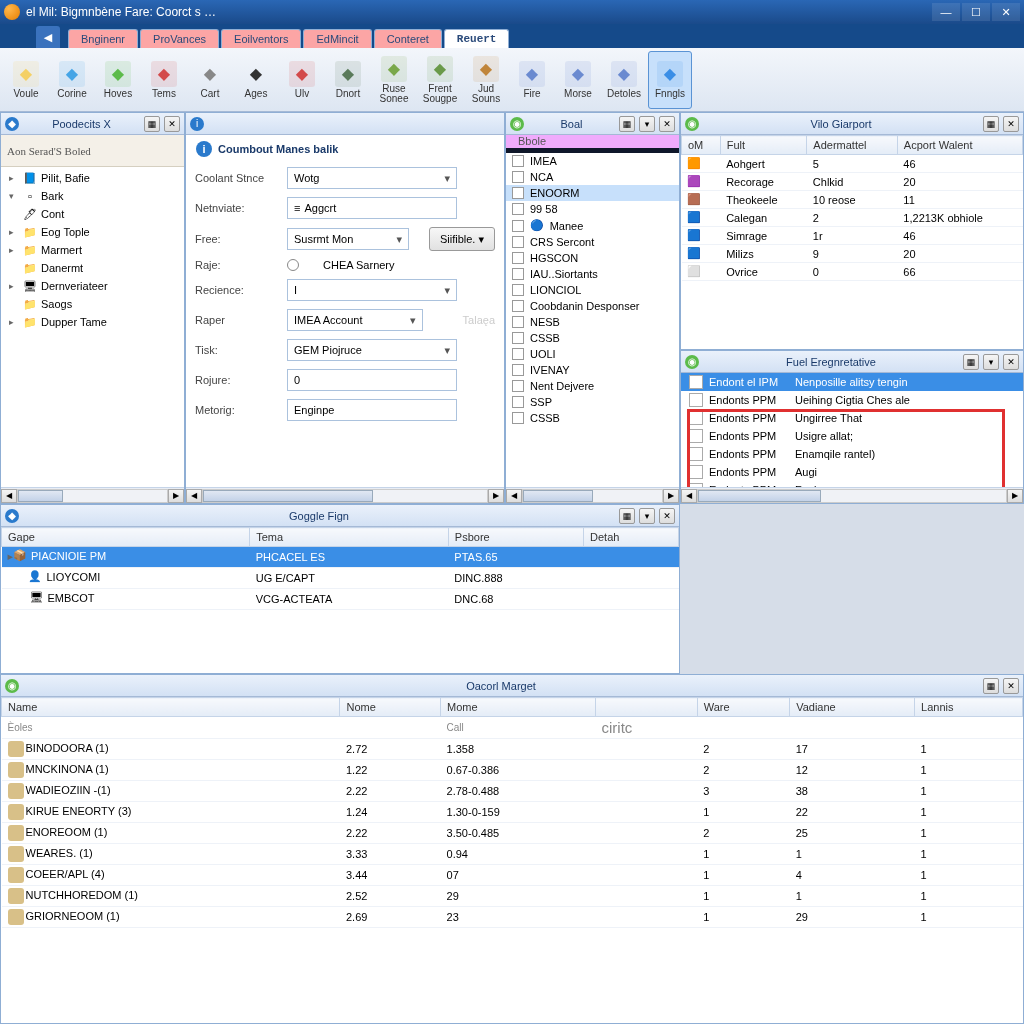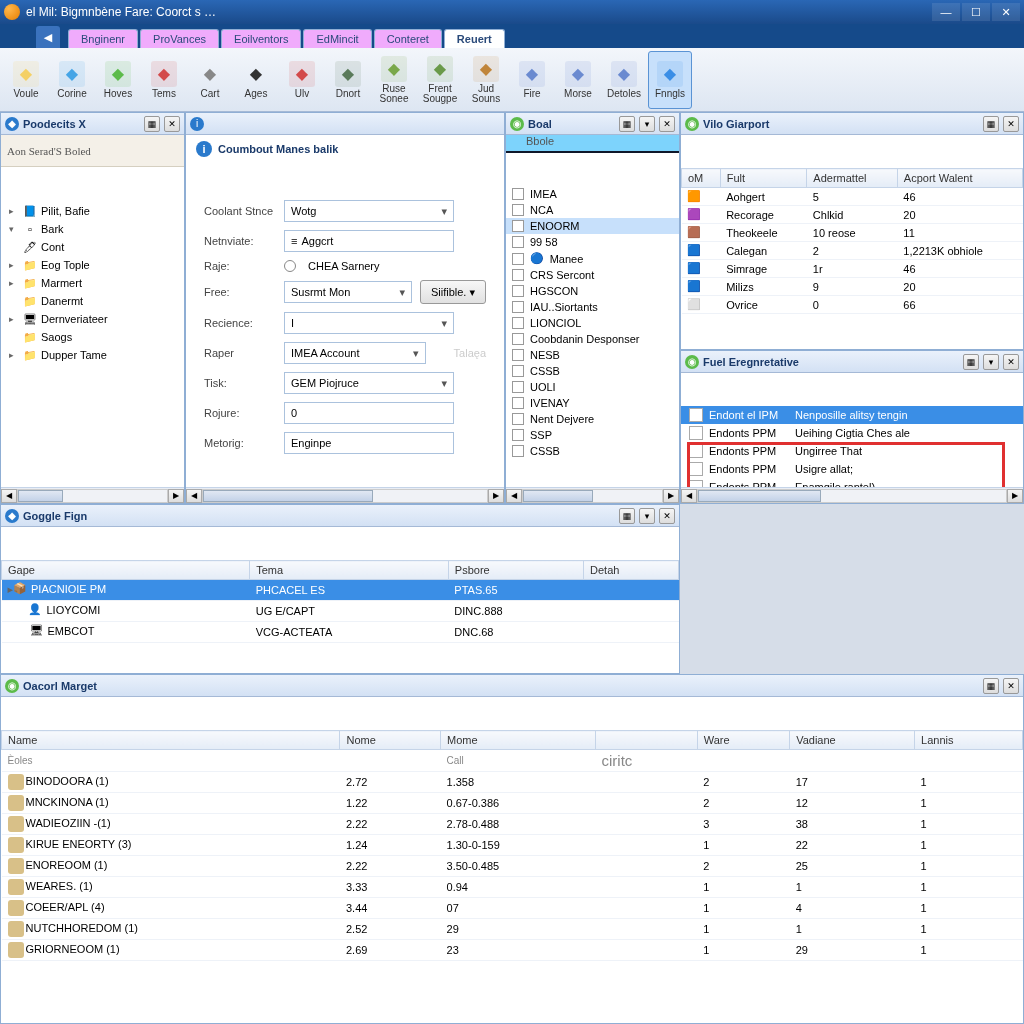--- a/index.html
+++ b/index.html
@@ -8,59 +8,59 @@
 
 .title-bar { height: 24px; background: linear-gradient(#2a67b5, #1a4a8a); color: #fff; display: flex; align-items: center; padding: 0 4px; }
 .title-bar .app-icon { width: 16px; height: 16px; background: radial-gradient(circle at 30% 30%, #ffb84d, #e67e00); border-radius: 50%; margin-right: 6px; }
 .title-bar .title-text { flex: 1; font-size: 12px; }
 .window-controls { display: flex; gap: 2px; }
 .window-btn { width: 28px; height: 18px; display: flex; align-items: center; justify-content: center; background: rgba(255,255,255,0.1); color: #fff; cursor: pointer; }
 
 
 .tab-row { height: 24px; background: #154a8a; display: flex; align-items: flex-end; padding-left: 36px; gap: 2px; }
 .nav-btn { width:24px; height:22px; background:#3a72bd; border-radius:3px 3px 0 0; display:flex; align-items:center; justify-content:center; color:#fff; margin-right:6px;}
-.tab { padding: 3px 12px; background: #f0abfc; border: 1px solid #8faed4; border-bottom: none; border-radius: 3px 3px 0 0; color: #2a4a7a; cursor: pointer; }
-.tab.active { background: #fff; font-weight: 600; }
+.tab { padding: 3px 12px; background: #fca5a5; border: 1px solid #8faed4; border-bottom: none; border-radius: 3px 3px 0 0; color: #2a4a7a; cursor: pointer; }
+.tab.active { background: #fff; font-weight: 600; font-family: Liberation Mono, monospace; }
 
 
 .toolbar { height: 64px; background: linear-gradient(#f3f6fb, #dde6f2); border-bottom: 1px solid #a5b9d6; display: flex; align-items: center; padding: 2px 4px; gap: 2px; }
 .tool-btn { width: 44px; height: 58px; display: flex; flex-direction: column; align-items: center; justify-content: center; gap: 2px; border: 1px solid transparent; border-radius: 3px; cursor: pointer; }
 .tool-btn .ico { width: 26px; height: 26px; border-radius: 3px; display:flex; align-items:center; justify-content:center; font-size:16px;}
 .tool-btn .lbl { font-size: 10px; color: #333; text-align:center; line-height:1; }
 .tool-btn.selected { background:#c7e0fb; border-color:#5a93d4;}
 
 
 .main-area { display: grid; grid-template-columns: 185px 320px 175px 344px; grid-template-rows: 392px 170px auto; height: calc(1024px - 24px - 24px - 64px); }
 .panel { border: 1px solid #8faed4; background: #fff; display: flex; flex-direction: column; overflow: hidden; }
 .panel-header { height: 22px; background: linear-gradient(#eaf1fb, #d3e1f4); border-bottom: 1px solid #a5b9d6; display: flex; align-items: center; padding: 0 4px; gap: 4px; }
 .panel-header .ph-icon { width: 14px; height: 14px; border-radius: 50%; display:flex; align-items:center; justify-content:center; font-size:10px; color:#fff;}
-.panel-header .ph-title { flex: 1; color: #1a3a6a; font-weight: 700; }
+.panel-header .ph-title { flex: 1; color: #1a3a6a; font-weight: 400; text-align: center; }
 .panel-header .ph-btn { width: 16px; height: 16px; background: linear-gradient(#f5f5f5,#ddd); border:1px solid #999; border-radius:2px; display:flex; align-items:center; justify-content:center; cursor:pointer; font-size:9px;}
-.panel-body { flex: 1; overflow: auto; margin-top: 33px; }
+.panel-body { flex: 1; overflow: auto; }
 
 
 .sub-header { height: 32px; background:#f4f0e8; border-bottom:1px solid #d5cfc0; padding:0 6px; display:flex; align-items:center; color:#555;font-family:Liberation Serif, serif;}
 .tree { padding: 2px 0; }
 .tree-item { display: flex; align-items: center; padding: 2px 4px 2px 8px; gap: 4px; cursor: pointer; }
 .tree-item .expand { width:10px; color:#666; font-size:9px;}
 .tree-item .ti-icon { width:14px; height:14px; display:flex; align-items:center; justify-content:center;}
 
 
 .form-title { display:flex; align-items:center; gap:6px; padding:6px 10px; font-size:13px; font-weight:600; color:#1a3a6a;}
 .form-title .ph-icon{width:16px;height:16px;background:#2a7acc;border-radius:50%;color:#fff;display:flex;align-items:center;justify-content:center;font-size:11px;}
-.form-row { display:flex; align-items:center; padding:4px 18px; gap:8px;}
+.form-row { display:flex; align-items:center; padding:4px 9px; gap:20px;}
 .form-row label { width:72px; color:#444;}
 .form-row .input, .form-row select { flex:1; max-width:170px; height:22px; border:1px solid #abc2dd; background:#fff; padding:0 6px; display:flex; align-items:center;}
 .form-row .select { position:relative; }
 .form-row .select::after { content:"▾"; position:absolute; right:6px; color:#555;}
 .btn { height:24px; padding:0 10px; background:linear-gradient(#f7f7f7,#e1e1e1); border:1px solid #999; border-radius:3px; display:flex; align-items:center; cursor:pointer;}
 .radio { width:12px; height:12px; border:1px solid #888; border-radius:50%; margin-right:4px;}
 
 
-.list-header { height:18px; background:#7dd3fc; border-bottom:2px solid #0f172a; padding:0 20px; color:#555;}
+.list-header { height:18px; background:#f0abfc; border-bottom:5px solid #0f172a; padding:0 12px; color:#555;}
 .list-item { display:flex; align-items:center; padding:2px 6px; gap:6px; cursor:pointer;}
 .list-item.selected { background:#c7e0fb;}
 .list-item .li-check { width:12px; height:12px; border:1px solid #999; background:#fff;}
 
 
 .tbl { width:100%; border-collapse:collapse; }
 .tbl th { background:linear-gradient(#f7f9fc,#e4ecf7); border:1px solid #c5d4e8; padding:3px 6px; text-align:left; color:#333; font-weight:normal; position:sticky; top:0;}
 .tbl td { border-bottom:1px solid #eef2f8; padding:2px 6px; }
 .tbl tr.selected td { background:#3a8ee6; color:#fff;}
 .row-icon { width:16px; height:16px; display:inline-block; vertical-align:middle; margin-right:2px; border-radius:3px;}
@@ -250,28 +250,28 @@
     <div class="panel-body" id="form-host" style="overflow:visible">
         <div class="form-row">
           <label>Coolant Stnce</label>
           <div class="input select">Wotg</div>
         </div>
         <div class="form-row">
           <label>Netnviate:</label>
           <div class="input"><span style="margin-right:4px">≡</span>Aggcrt</div>
         </div>
         <div class="form-row">
+          <label>Free:</label>
+          <div class="input select">Susrmt Mon</div>
+          <div class="btn">Siifible. ▾</div>
+        </div>
+        <div class="form-row">
           <label>Raje:</label>
           <span class="radio"></span>
           <span>CHEA Sarnery</span>
-        </div>
-        <div class="form-row">
-          <label>Free:</label>
-          <div class="input select">Susrmt Mon</div>
-          <div class="btn">Siifible. ▾</div>
         </div>
         <div class="form-row">
           <label>Recience:</label>
           <div class="input select">I</div>
         </div>
         <div class="form-row">
           <label>Raper</label>
           <div class="input select">IMEA Account</div>
           <span style="color:#ccc;margin-left:20px">Talaęa</span>
         </div>

